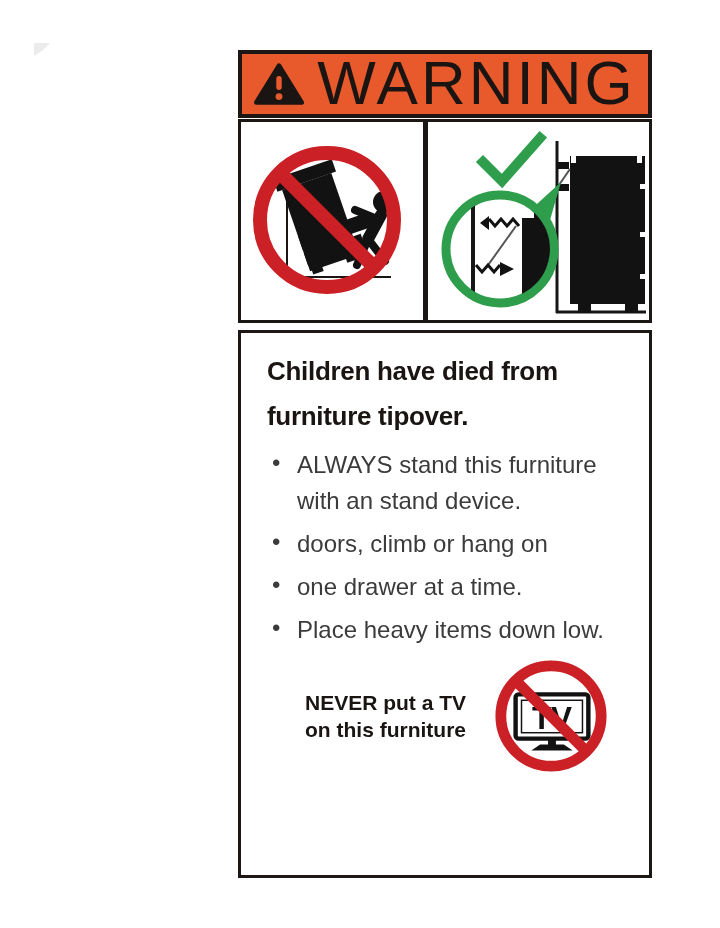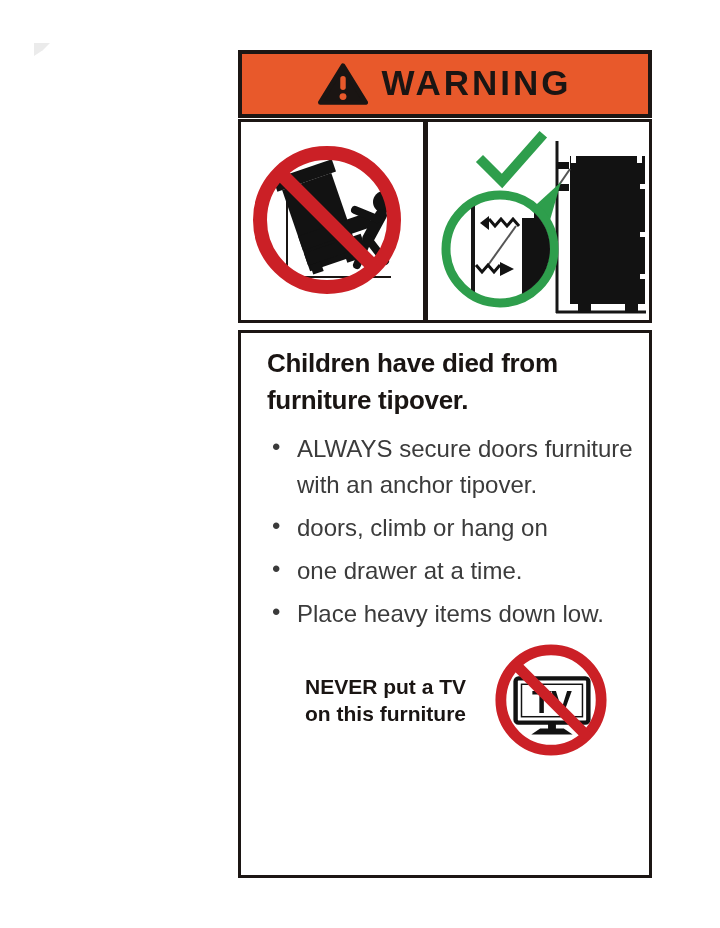--- a/index.html
+++ b/index.html
@@ -13,40 +13,40 @@
   }
   .labelwrap{position:absolute;left:238px;top:50px;width:414px;}
 
   
   .header{
     box-sizing:border-box;height:68px;background:#E8592B;
     border:4px solid #1c1614;display:flex;align-items:center;justify-content:center;gap:13px;
   }
   .warning-triangle{width:50px;height:45px;display:block;}
   .signal-word{
-    font-size:35px;font-weight:bold;color:#1a1513;letter-spacing:3px;
+    font-size:62px;font-weight:normal;color:#1a1513;letter-spacing:3px;
     line-height:1;padding-bottom:3px;
   }
 
   
   .picto-row{
     box-sizing:border-box;margin-top:1px;height:204px;
     border:3px solid #1c1614;display:flex;background:#fff;
   }
   .picto-cell-left{width:187px;box-sizing:border-box;border-right:5px solid #1c1614;}
   .picto-cell-right{flex:1;}
   .picto-row svg{display:block;width:100%;height:100%;}
 
   
   .text-box{
     box-sizing:border-box;margin-top:7px;height:548px;border:3px solid #1c1614;
     padding:12px 8px 0 26px;background:#fff;overflow:hidden;
   }
   .heading{font-size:26px;font-weight:bold;color:#1a1513;line-height:37px;letter-spacing:-0.3px;}
-  .heading div{white-space:nowrap;}
+  .heading div{white-space:nowrap;margin-top:8px;}
   .bullets{margin-top:12px;}
   .bullet-item{position:relative;padding-left:30px;margin-bottom:7px;
     font-size:24px;color:#3b3b3b;line-height:36px;}
   .bullet-item .line{white-space:nowrap;}
   .bullet-marker{position:absolute;left:5px;top:-2px;font-size:24px;color:#3b3b3b;}
   .tv-row{display:flex;align-items:center;margin-top:8px;padding-left:38px;}
   .tv-text{font-size:21px;font-weight:bold;color:#1a1513;line-height:27px;}
   .tv-text div{white-space:nowrap;}
   .no-tv-icon{width:118px;height:120px;margin-left:26px;flex:0 0 auto;}
 </style>
@@ -142,22 +142,22 @@
 
     <div class="heading">
       <div>Children have died from</div>
       <div>furniture tipover.</div>
     </div>
 
     <div class="bullets">
 
       <div class="bullet-item">
         <span class="bullet-marker">•</span>
-        <div class="line">ALWAYS secure doors furniture</div>
-        <div class="line">with an anchor tipover.</div>
+        <div class="line">ALWAYS stand this furniture</div>
+        <div class="line">with an stand device.</div>
       </div>
 
       <div class="bullet-item">
         <span class="bullet-marker">•</span>
         <div class="line">doors, climb or hang on</div>
       </div>
 
       <div class="bullet-item">
         <span class="bullet-marker">•</span>
         <div class="line">one drawer at a time.</div>

